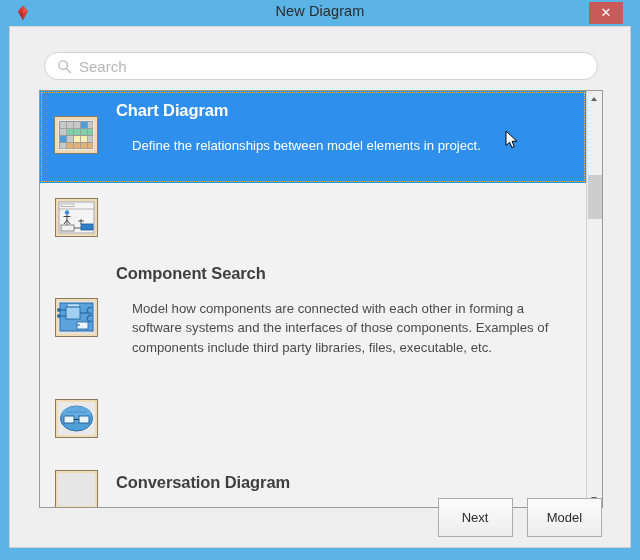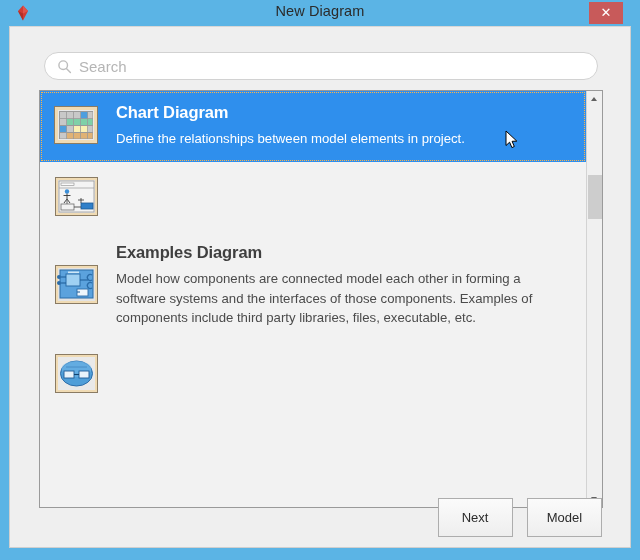--- a/index.html
+++ b/index.html
@@ -145,21 +145,21 @@
     font-weight: bold;
     color: #3f3f3f;
     margin: 0 0 7px 0;
     letter-spacing: -0.1px;
   }
   .row.selected .row-title { color: #ffffff; }
   .row-desc {
     font-size: 13.2px;
     color: #4b4b4b;
     line-height: 19.5px;
-    margin: 0;
+    margin: 16px;
   }
   .row.selected .row-desc { color: #ffffff; }
 
   
   #scrollbar {
     position: absolute;
     right: 0; top: 0;
     width: 16px; height: 416px;
     background: #f0f0f0;
     border-left: 1px solid #d3d3d3;
@@ -329,41 +329,54 @@
               <circle cx="7" cy="17" r="2" fill="#2b6ca8"></circle>
               <circle cx="7" cy="23" r="2" fill="#2b6ca8"></circle>
               <line x1="9" y1="17" x2="14" y2="17" stroke="#1d5a95" stroke-width="1"></line>
               <line x1="9" y1="23" x2="14" y2="23" stroke="#1d5a95" stroke-width="1"></line>
               <path d="M40 15 a3 3 0 1 0 0 5" fill="none" stroke="#2b6ca8" stroke-width="1.3"></path>
               <path d="M40 23 a3 3 0 1 0 0 5" fill="none" stroke="#2b6ca8" stroke-width="1.3"></path>
               <rect x="16" y="11.5" width="11" height="1.6" fill="#cfe7f7"></rect>
             </svg>
           </span>
           <div class="row-body">
-            <div class="row-title">Examples Diagram</div>
-            <div class="row-desc">Model how components are connected model each other in forming a software systems and the interfaces of those components. Examples of components include third party libraries, files, executable, etc.</div>
+            <div class="row-title">Component Search</div>
+            <div class="row-desc">Model how components are connected with each other in forming a software systems and the interfaces of those components. Examples of components include third party libraries, files, executable, etc.</div>
           </div>
         </div>
 
         <div class="row">
           <span class="row-icon">
             <svg width="50" height="50" viewBox="0 0 50 50">
               <rect x="3" y="5" width="43" height="39" fill="#8a7b63"></rect>
               <rect x="4" y="6" width="41" height="37" fill="#f0dbb4"></rect>
               <rect x="6" y="8" width="37" height="33" fill="#e9e9e9"></rect>
               <ellipse cx="24.5" cy="24.5" rx="16" ry="12.5" fill="#4f9ed8" stroke="#2b6ca8" stroke-width="1"></ellipse>
               <ellipse cx="24.5" cy="20" rx="15" ry="8" fill="#6fb4e6" opacity="0.65"></ellipse>
               <rect x="12" y="22" width="10" height="7" fill="#e8f3fb" stroke="#1d5a95" stroke-width="0.9"></rect>
               <rect x="27" y="22" width="10" height="7" fill="#e8f3fb" stroke="#1d5a95" stroke-width="0.9"></rect>
               <line x1="22" y1="25.5" x2="27" y2="25.5" stroke="#12436f" stroke-width="1.1"></line>
               <line x1="14" y1="18" x2="35" y2="18" stroke="#2b6ca8" stroke-width="0.8" opacity="0.6"></line>
             </svg>
           </span>
         </div>
 
+        <div class="row">
+          <span class="row-icon">
+            <svg width="50" height="50" viewBox="0 0 50 50">
+              <rect x="3" y="5" width="43" height="39" fill="#8a7b63"></rect>
+              <rect x="4" y="6" width="41" height="37" fill="#f0dbb4"></rect>
+              <rect x="6" y="8" width="37" height="33" fill="#e6e6e6"></rect>
+            </svg>
+          </span>
+          <div class="row-body">
+            <div class="row-title">Conversation Diagram</div>
+            <div class="row-desc"></div>
+          </div>
+        </div>
 
       </div>
 
       <div id="scrollbar">
         <div class="sb-btn" id="sb-up">
           <span class="sb-arrow"></span>
         </div>
         <div id="sb-thumb"></div>
         <div class="sb-btn" id="sb-down">
           <span class="sb-arrow"></span>

